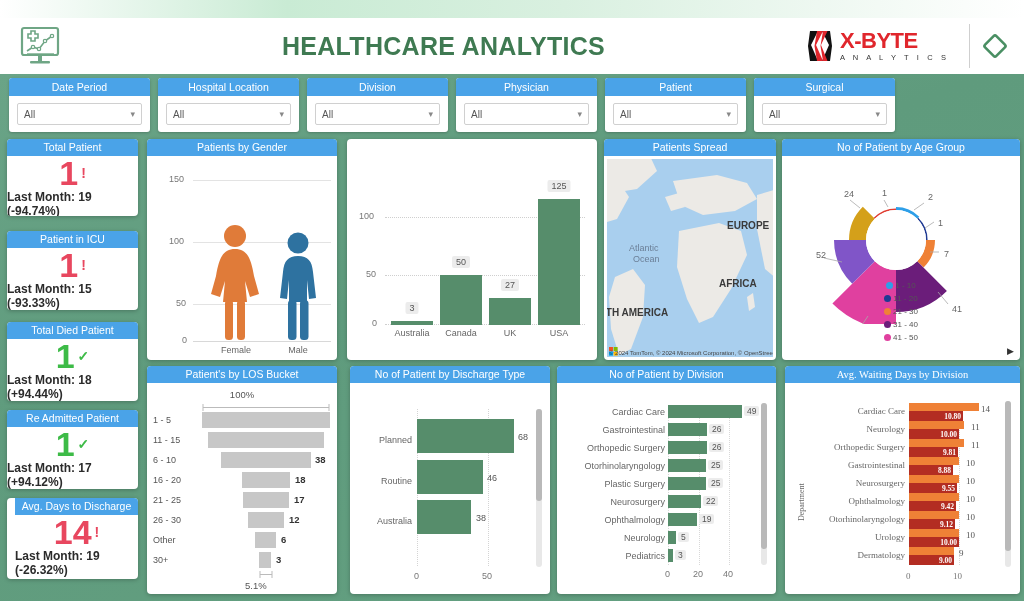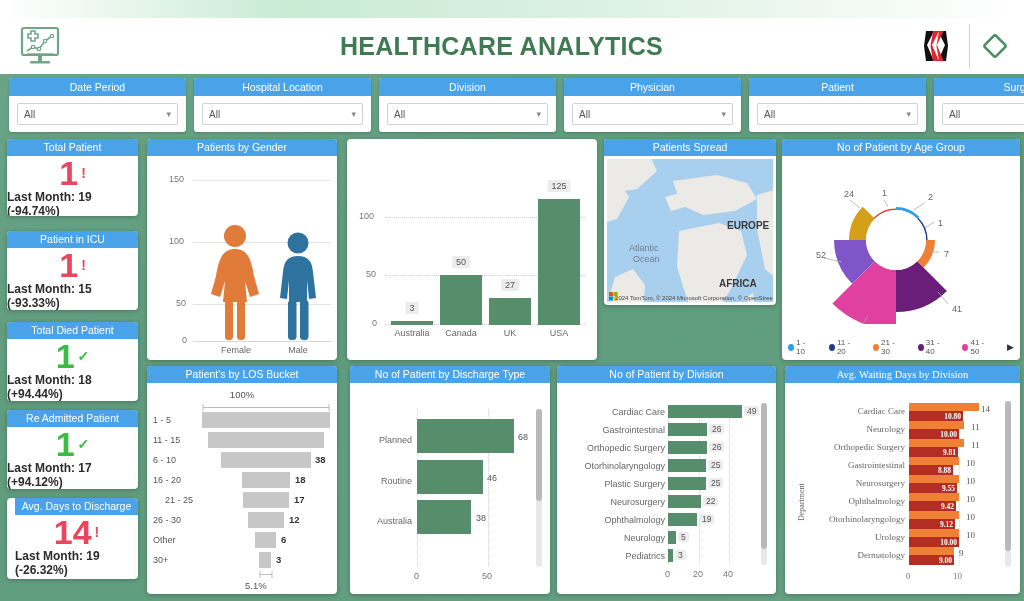--- a/index.html
+++ b/index.html
@@ -35,21 +35,21 @@
 
   
   .canvas {
     position: absolute; left: 0; top: 74px; width: 1024px; height: 527px;
     background: linear-gradient(160deg, #6aa487 0%, #5f9b7d 40%, #64a081 100%);
   }
 
   
   .filters { position: absolute; left: 9px; top: 4px; display: flex; gap: 8px; }
   .filter-card {
-    width: 177px; height: 54px;
+    width: 141px; height: 54px;
     background: #fff; border-radius: 3px;
     box-shadow: 0 1px 3px rgba(0,0,0,.22);
     overflow: hidden;
   }
   .filter-title {
     height: 18px; background: #4aa3e8; color: #fff;
     font-size: 10.5px; text-align: center; line-height: 18px;
   }
   .filter-select {
     margin: 7px 8px 0 8px; height: 22px;
@@ -127,21 +127,21 @@
   .map-wrap { position: absolute; inset: 3px; overflow: hidden; background: #a9cfee; }
   .map-attr {
     position: absolute; left: 2px; bottom: 1px; font-size: 6px; color: #444;
     white-space: nowrap;
   }
   .ms-logo { position: absolute; left: 2px; bottom: 1px; width: 9px; height: 9px; }
 
   
   .rose-legend {
     position: absolute; left: 6px; bottom: 4px; right: 6px;
-    display: flex; align-items: center; gap: 15px; font-size: 8px; color: #555;
+    display: flex; align-items: center; gap: 4px; font-size: 8px; color: #555; flex-direction: column;
   }
   .leg-item { display: flex; align-items: center; gap: 2px; }
   .leg-dot { width: 7px; height: 7px; border-radius: 50%; display: inline-block; }
   .leg-arrow { margin-left: auto; font-size: 9px; color: #333; }
 
   .vert-label {
     position: absolute; font-size: 8px; color: #666;
     transform: rotate(-90deg); transform-origin: left top; white-space: nowrap;
   }
 </style>
@@ -166,20 +166,24 @@
     </svg>
   </div>
   <div class="header-title">HEALTHCARE ANALYTICS</div>
   <div class="brand">
     <svg width="26" height="32" viewBox="0 0 26 32">
       <path d="M3 1 L11 1 L4 15 L11 31 L3 31 L1 16 Z" fill="#111"></path>
       <path d="M23 1 L15 1 L22 15 L15 31 L23 31 L25 16 Z" fill="#111"></path>
       <path d="M10 1 L16 1 L9 15 L16 31 L10 31 L7.5 16 Z" fill="#e0262c"></path>
       <path d="M16 1 L20.5 1 L14 15 L20.5 31 L16 31 L13.5 16 Z" fill="#e0262c"></path>
     </svg>
+    <div class="brand-text">
+      <div class="brand-name">X-BYTE</div>
+      <div class="brand-sub">A N A L Y T I C S</div>
+    </div>
   </div>
   <div class="brand-divider"></div>
   <div class="brand-diamond">
     <svg width="30" height="34" viewBox="0 0 30 34">
       <rect x="7" y="9" width="16" height="16" rx="2" fill="none" stroke="#4a8f63" stroke-width="2.6" transform="rotate(45 15 17)"></rect>
     </svg>
   </div>
 </div>
 
 <div class="canvas">
@@ -333,21 +337,21 @@
       <div class="hbar" style="left:191px;top:60px;width:42px;height:126px;"></div>
       <div class="dlabel" style="left:212px;top:41px;">125</div>
 
       <div class="cat" style="left:40px;top:189px;width:50px;text-align:center;">Australia</div>
       <div class="cat" style="left:89px;top:189px;width:50px;text-align:center;">Canada</div>
       <div class="cat" style="left:138px;top:189px;width:50px;text-align:center;">UK</div>
       <div class="cat" style="left:187px;top:189px;width:50px;text-align:center;">USA</div>
     </div>
   </div>
 
-  <div class="panel" style="left:604px;top:65px;width:172px;height:166px;">
+  <div class="panel" style="left:604px;top:65px;width:172px;height:221px;">
     <div class="panel-title">Patients Spread</div>
     <div class="panel-body">
       <div class="map-wrap">
         <svg width="170" height="200" viewBox="0 0 170 200">
           <rect width="170" height="200" fill="#a9cfee"></rect>
 
           <path d="M-5 -5 L42 -5 L50 12 L30 30 L5 34 L-8 20 Z" fill="#eceae6"></path>
 
           <path d="M-8 30 L14 26 L22 38 L10 60 L-10 66 Z" fill="#eceae6"></path>
 
@@ -466,21 +470,21 @@
       <div class="funnel-bar" style="left:61px;top:49px;width:116px;height:16px;"></div>
 
       <div class="funnel-lab" style="left:6px;top:72px;">6 - 10</div>
       <div class="funnel-bar" style="left:74px;top:69px;width:90px;height:16px;"></div>
       <div class="funnel-val" style="left:168px;top:71px;">38</div>
 
       <div class="funnel-lab" style="left:6px;top:92px;">16 - 20</div>
       <div class="funnel-bar" style="left:95px;top:89px;width:48px;height:16px;"></div>
       <div class="funnel-val" style="left:148px;top:91px;">18</div>
 
-      <div class="funnel-lab" style="left:18px;top:112px;">21 - 25</div>
+      <div class="funnel-lab" style="left:6px;top:112px;">21 - 25</div>
       <div class="funnel-bar" style="left:96px;top:109px;width:46px;height:16px;"></div>
       <div class="funnel-val" style="left:147px;top:111px;">17</div>
 
       <div class="funnel-lab" style="left:6px;top:132px;">26 - 30</div>
       <div class="funnel-bar" style="left:101px;top:129px;width:36px;height:16px;"></div>
       <div class="funnel-val" style="left:142px;top:131px;">12</div>
 
       <div class="funnel-lab" style="left:6px;top:152px;">Other</div>
       <div class="funnel-bar" style="left:108px;top:149px;width:21px;height:16px;"></div>
       <div class="funnel-val" style="left:134px;top:151px;">6</div>

